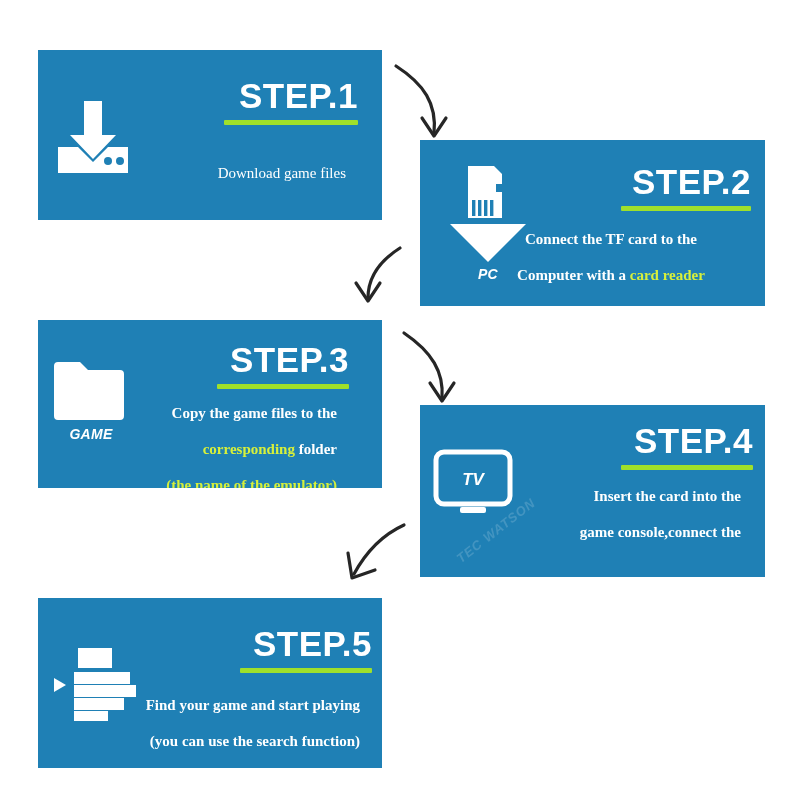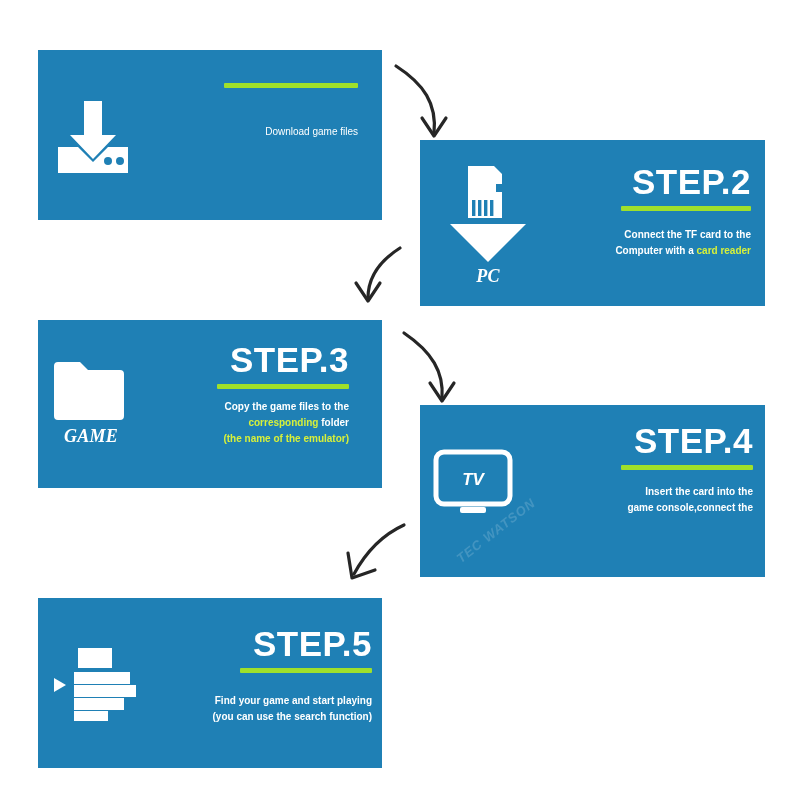--- a/index.html
+++ b/index.html
@@ -54,39 +54,39 @@
 
   .title-underline {
     height: 5px;
     background: #9fe02b;
     margin: 5px 0 0 auto;
     border-radius: 1px;
   }
 
   .desc {
     color: #ffffff;
-    font-size: 10px;
+    font-size: 15px;
     font-weight: bold;
     line-height: 1.62;
-    margin: 0;
+    margin: 12px;
     white-space: nowrap;
+    font-family: Liberation Serif, serif;
   }
   .desc.thin { font-weight: normal; }
 
   .hl { color: #d7f03a; }
 
   
   .icon-caption {
     font-style: italic;
     font-weight: bold;
     color: #ffffff;
-    font-size: 18px;
+    font-size: 14px;
     text-align: center;
     letter-spacing: 0.3px;
-    font-family: Liberation Serif, serif;
   }
 
   
   #arrows {
     position: absolute;
     left: 0;
     top: 0;
     width: 800px;
     height: 800px;
     pointer-events: none;
@@ -137,20 +137,21 @@
     <div class="panel-icon" style="left:14px; top:45px; width:82px; height:84px;">
       <svg viewBox="0 0 82 84" width="82" height="84" xmlns="http://www.w3.org/2000/svg">
         <path d="M32,6 L50,6 L50,40 L64,40 L41,64 L18,40 L32,40 Z" fill="#ffffff"></path>
         <path d="M6,52 L26,52 L41,67 L56,52 L76,52 L76,78 L6,78 Z" fill="#ffffff"></path>
         <circle cx="56" cy="66" r="4" fill="#1f80b5"></circle>
         <circle cx="68" cy="66" r="4" fill="#1f80b5"></circle>
       </svg>
     </div>
 
     <div class="panel-text" style="right:24px; top:28px; width:262px;">
+      <div class="step-title">STEP.1</div>
       <div class="title-underline" style="width:134px;"></div>
       <div style="margin-top:36px;">
         <p class="desc thin">Download game files</p>
       </div>
     </div>
   </div>
 
   <div class="panel" style="left:420px; top:140px; width:345px; height:166px;">
 
     <div class="panel-icon" style="left:22px; top:22px; width:92px; height:104px;">
@@ -166,21 +167,21 @@
         </g>
 
         <path d="M8,62 L84,62 L46,100 Z" fill="#ffffff"></path>
       </svg>
     </div>
     <div class="icon-caption" style="position:absolute; left:22px; top:126px; width:92px;">PC</div>
 
     <div class="panel-text" style="right:14px; top:24px; width:280px;">
       <div class="step-title">STEP.2</div>
       <div class="title-underline" style="width:130px;"></div>
-      <div style="margin-top:16px;">
+      <div style="margin-top:16px;text-align:center;">
         <p class="desc">Connect the TF card to the</p>
         <p class="desc">
           <span>Computer with a </span><span class="hl">card reader</span>
         </p>
       </div>
     </div>
   </div>
 
   <div class="panel" style="left:38px; top:320px; width:344px; height:168px;">
 

